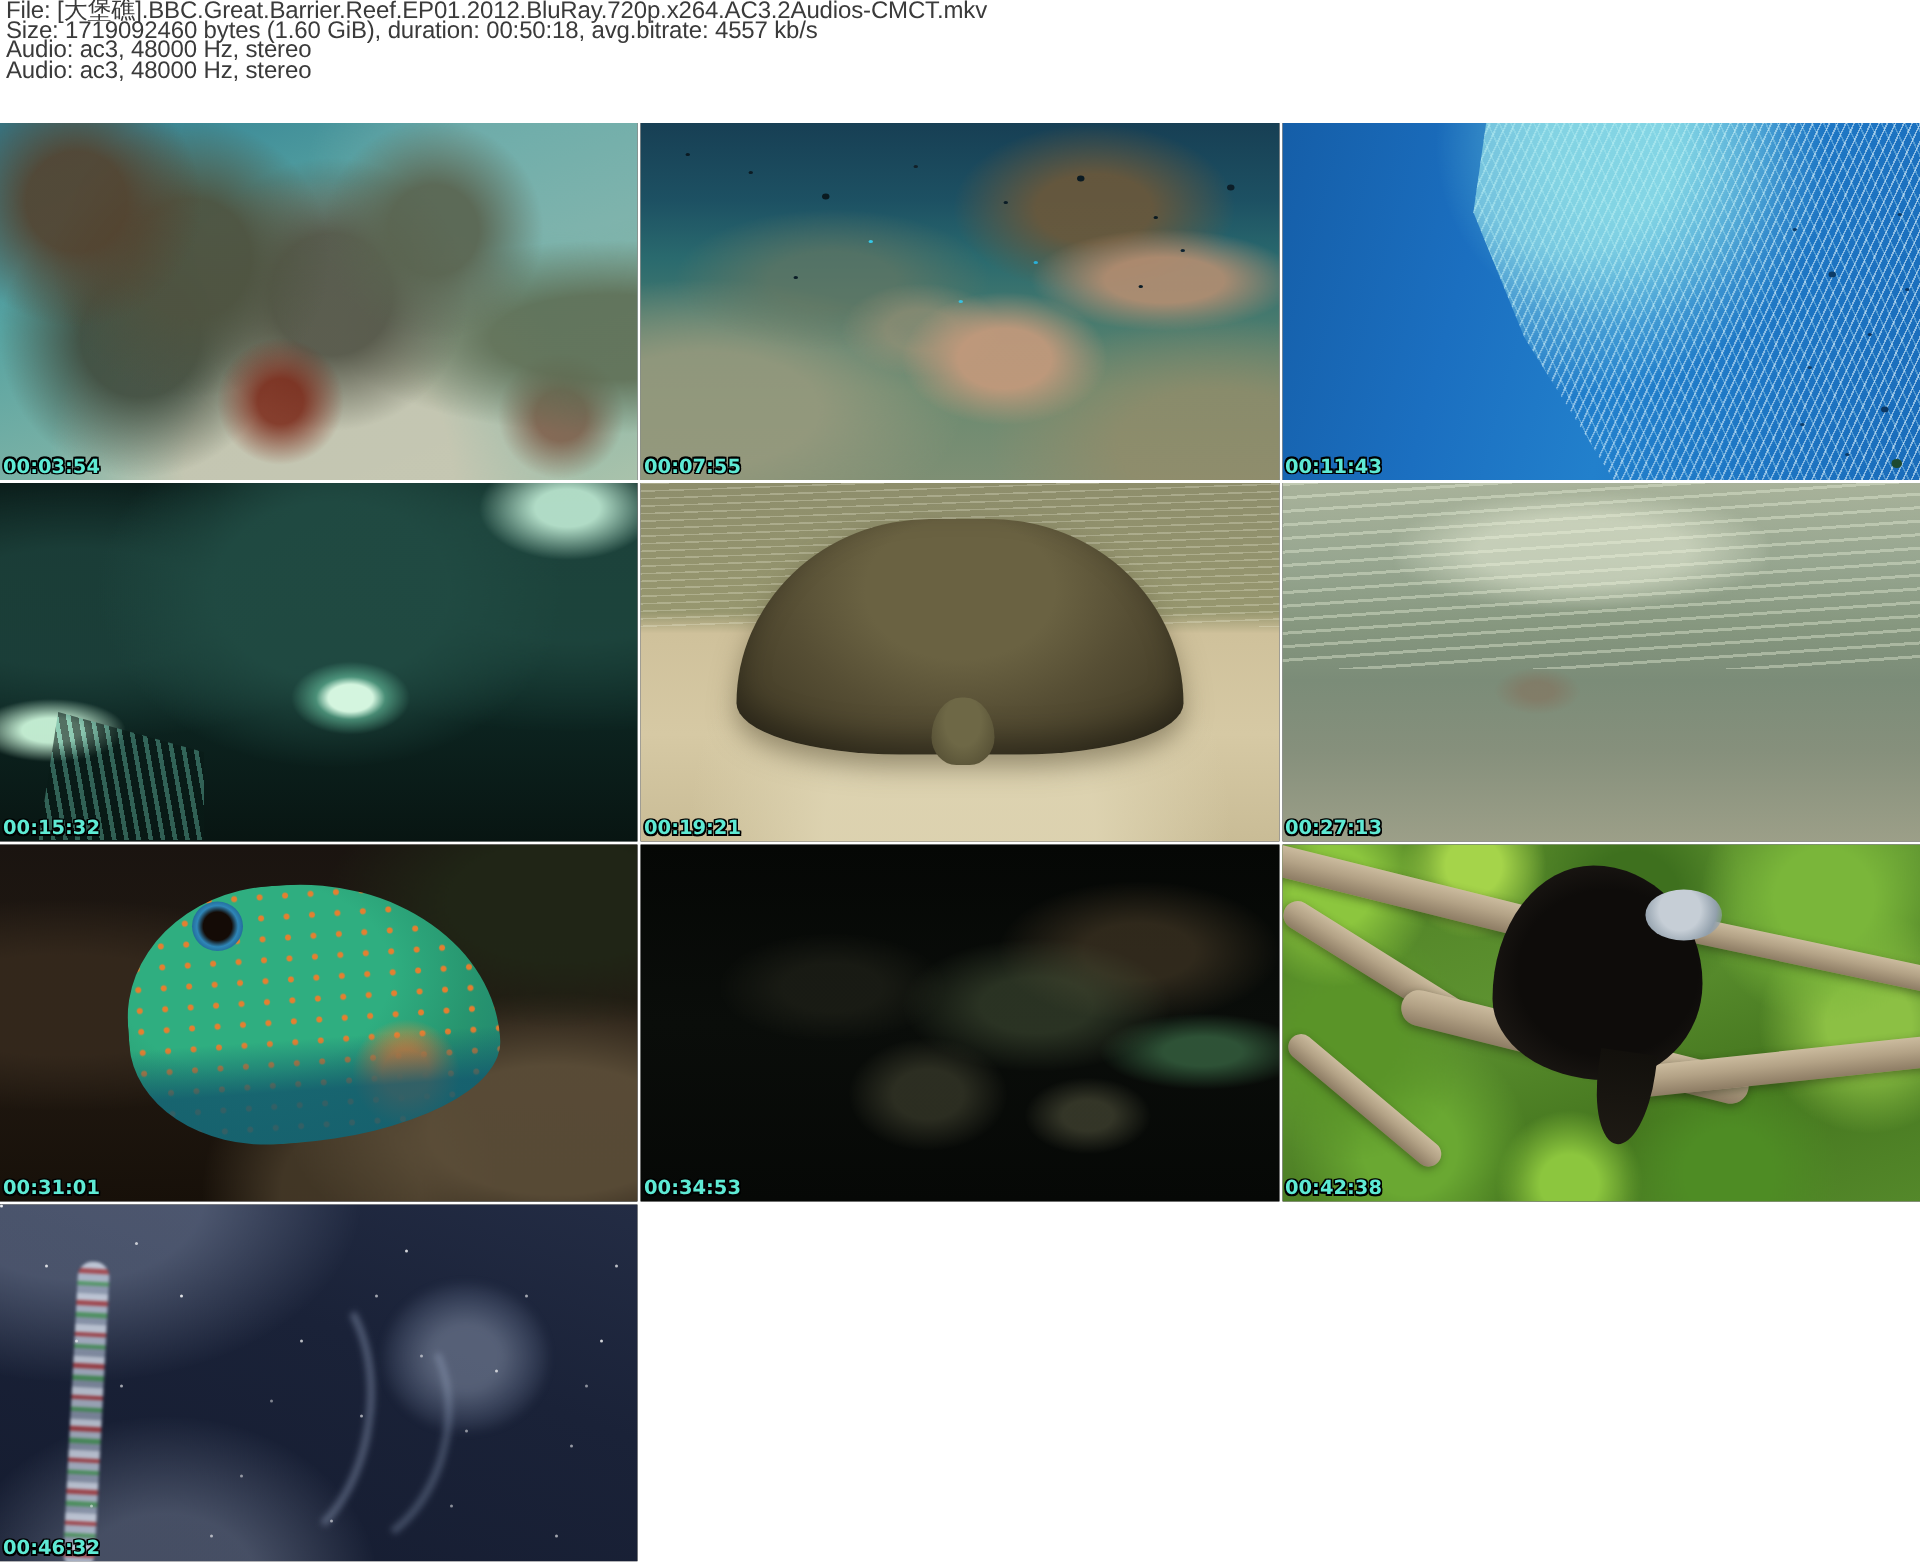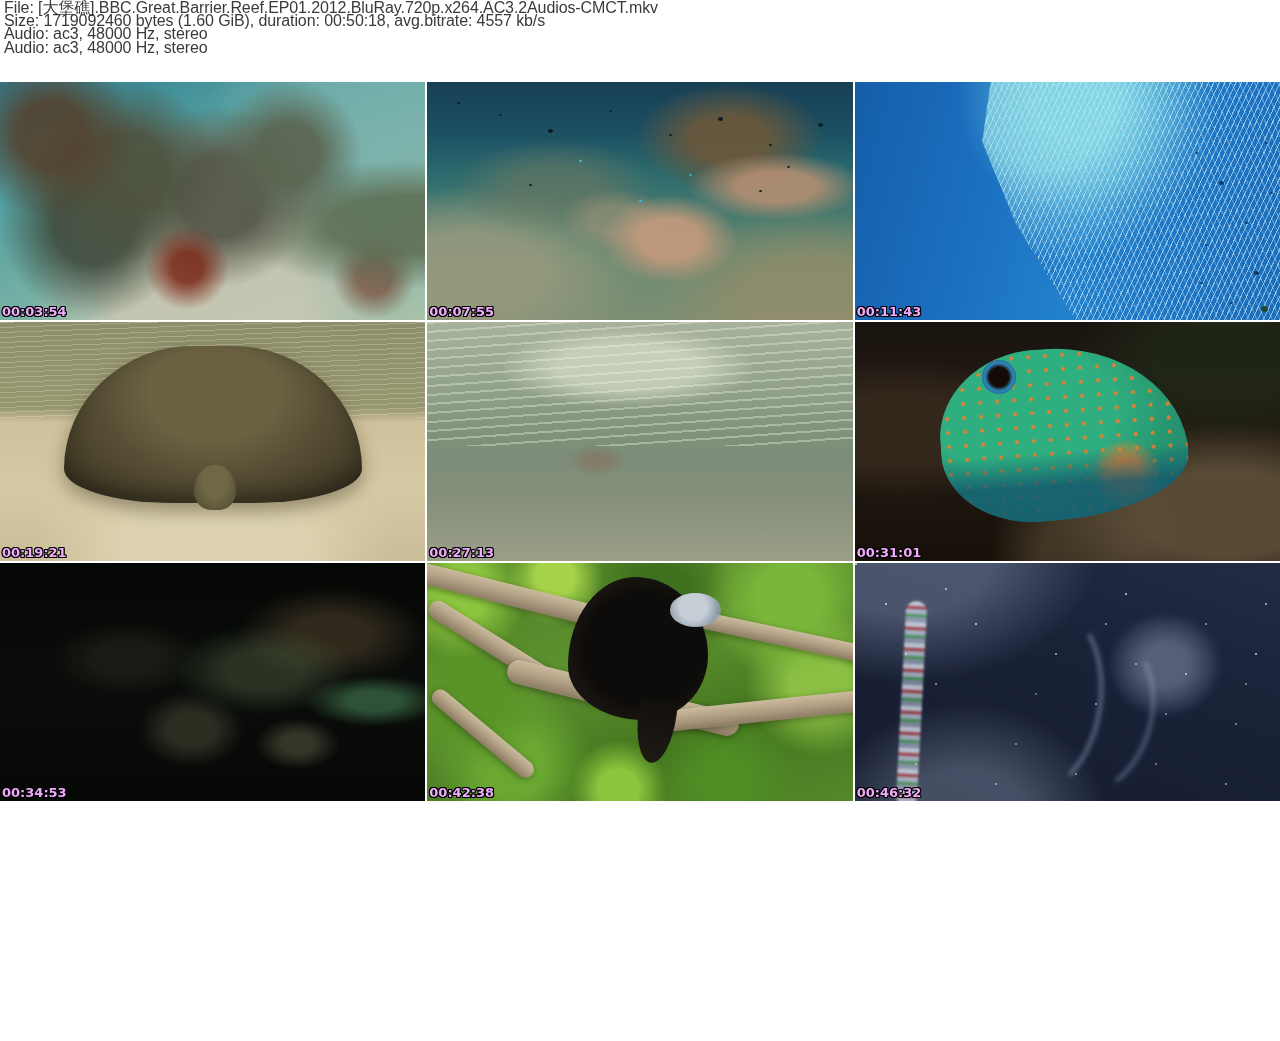--- a/index.html
+++ b/index.html
@@ -20,21 +20,21 @@
   .grid{
     position:absolute;top:82px;left:0;right:0;bottom:0;
     display:grid;grid-template-columns:repeat(3,1fr);grid-template-rows:repeat(4,1fr);
     gap:2px;background:#ffffff;
   }
   figure.thumb{margin:0;position:relative;overflow:hidden;background:#222;}
   .scene{position:absolute;inset:0;}
   .scene i{display:block;position:absolute;}
   .ts{
     position:absolute;left:2px;bottom:1px;z-index:5;
-    font-family:"DejaVu Sans",sans-serif;font-size:13px;font-weight:bold;color:#f0abfc;
+    font-family:"DejaVu Sans",sans-serif;font-size:13px;font-weight:bold;color:#5eead4;
     text-shadow:-1px 0 0 #000,1px 0 0 #000,0 -1px 0 #000,0 1px 0 #000,
                 -1px -1px 0 #000,1px 1px 0 #000,-1px 1px 0 #000,1px -1px 0 #000;
     letter-spacing:0;
   }
   
   .t1{background:
     radial-gradient(circle at 44% 78%, rgba(122,38,22,.85) 0 5%, transparent 14%),
     radial-gradient(circle at 68% 30%, rgba(90,100,80,.92) 0 9%, transparent 22%),
     radial-gradient(circle at 12% 22%, rgba(84,66,46,.9) 0 8%, transparent 20%),
     radial-gradient(circle at 30% 38%, rgba(78,83,64,.95) 0 12%, transparent 28%),
@@ -249,20 +249,26 @@
   </figure>
 
   <figure class="thumb">
     <div class="scene t3">
       <i class="school"></i>
       <i class="fish-dots"></i>
     </div>
     <span class="ts">00:11:43</span>
   </figure>
 
+  <figure class="thumb">
+    <div class="scene t4">
+      <i class="fin"></i>
+    </div>
+    <span class="ts">00:15:32</span>
+  </figure>
 
   <figure class="thumb">
     <div class="scene t5">
       <i class="water-ripples"></i>
       <i class="shell"></i>
       <i class="head"></i>
     </div>
     <span class="ts">00:19:21</span>
   </figure>
 

